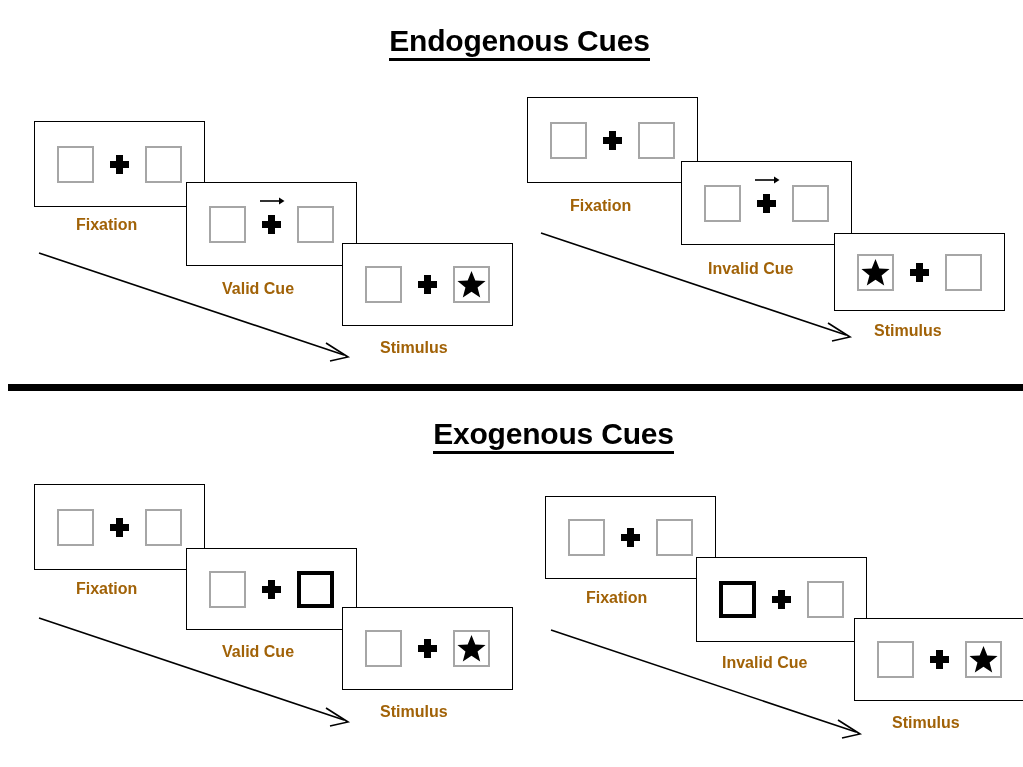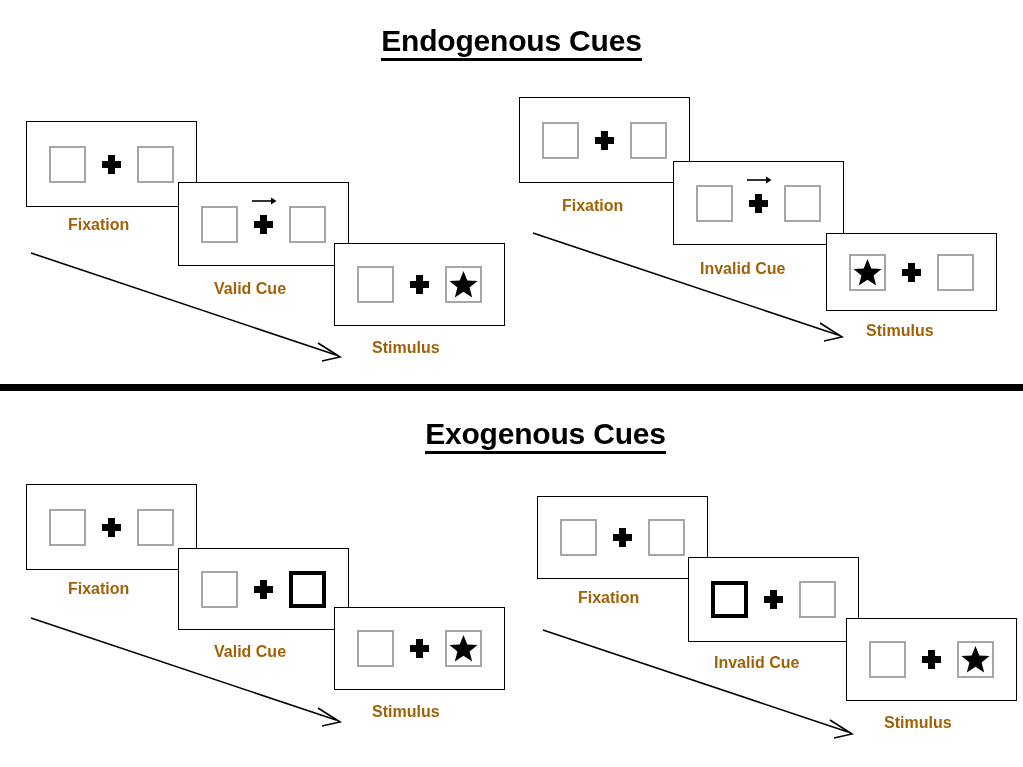--- a/index.html
+++ b/index.html
@@ -12,21 +12,21 @@
     width: 1023px;
     height: 767px;
     position: relative;
     overflow: hidden;
     font-family: "Liberation Sans", "DejaVu Sans", sans-serif;
     color: #000000;
   }
 
   .figure-root {
     position: absolute;
-    left: 0; top: 0;
+    left: 8px; top: 0;
     width: 914px;
     height: 767px;
   }
 
   
   .section-title {
     position: absolute;
     width: 1023px;
     text-align: center;
     font-size: 30px;

